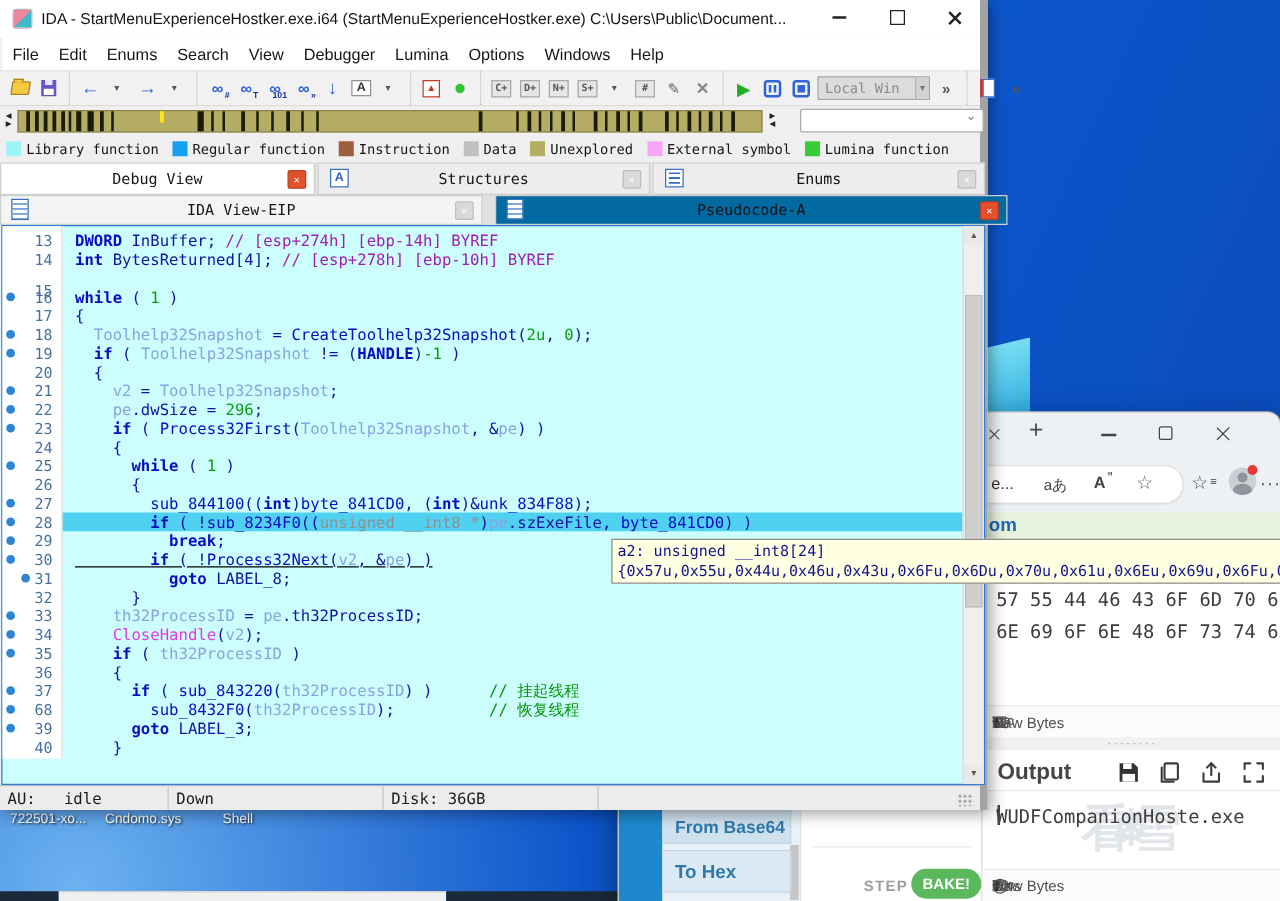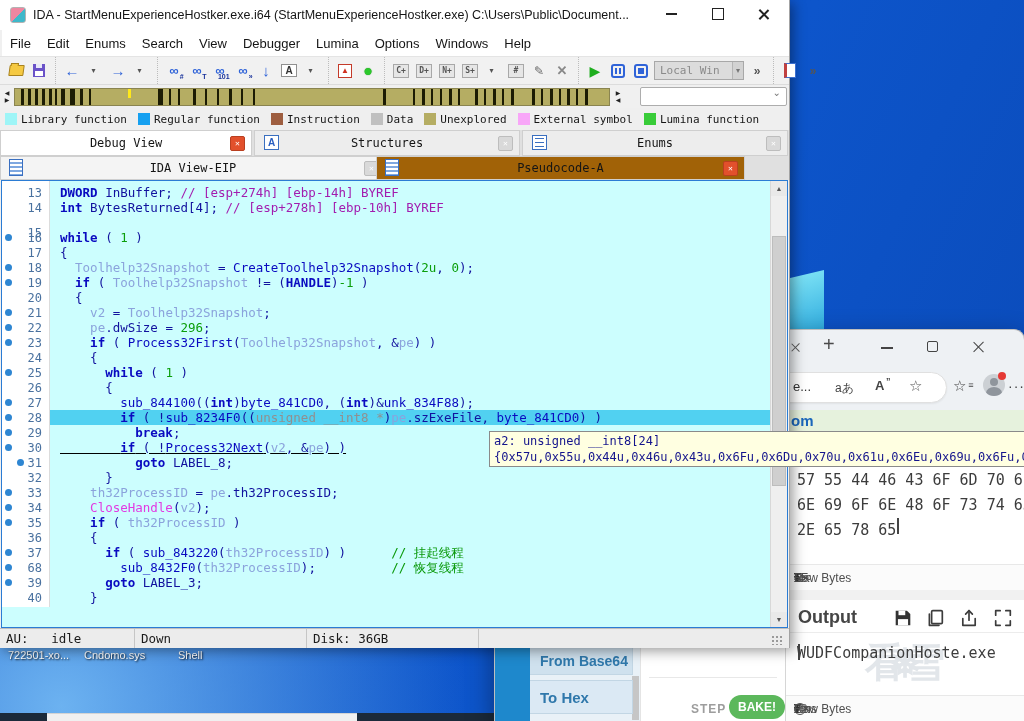--- a/index.html
+++ b/index.html
@@ -92,21 +92,21 @@
   .eolarrow{margin-right:3px;font-size:13px}
   .iodivider{position:absolute;left:290px;right:0;top:260px;height:10px;background:#f1f1f1}
   .iodivider::after{content:"";position:absolute;left:50%;top:4px;width:40px;height:2px;margin-left:-20px;
     background:radial-gradient(#b5b5b5 1px,transparent 1.1px);background-size:5px 2px}
   .outtext{position:absolute;top:44px;left:11px;font:15px var(--mono);color:#3c3c3c;z-index:2;white-space:pre}
   .outwm{position:absolute;top:36px;bottom:32px;left:0;right:0;display:flex;align-items:center;justify-content:center;
     gap:6px;font-size:40px;font-weight:bold;color:#e2e6ea;z-index:1;pointer-events:none}
   .caret{display:inline-block;width:1.5px;height:16px;background:#444;vertical-align:-3px;margin-left:1px}
   
   #ida{position:absolute;left:0;top:0;width:790px;height:648px;background:#f0f0f0;z-index:20;
-    box-shadow:3px 3px 12px rgba(0,0,0,.4);border-right:1px solid #a3a3a3}
+    box-shadow:3px 3px 12px rgba(0,0,0,.4);border-right:6px solid #a3a3a3}
   #ida .abs{position:absolute}
   .titlebar{position:absolute;left:0;top:0;right:0;height:30px;background:#fff}
   .ida-logo{position:absolute;left:10px;top:7px;width:16px;height:16px;border-radius:3px;
     background:linear-gradient(135deg,#ef86a0 0 52%,#3fb8ca 52% 100%);border:1px solid #b3b3b3}
   .wtitle{position:absolute;left:33px;top:8px;font-size:12.5px;color:#151515;white-space:nowrap}
   .wbtn{position:absolute;top:1px;width:34px;height:26px;display:grid;place-items:center}
   .wmin{left:654px}.wmax{left:701px}.wclose{left:747px}
   .wmin::after{content:"";width:11px;height:2px;background:#222}
   .wmax::after{content:"";width:10px;height:10px;border:1.4px solid #222}
   .wclose::before,.wclose::after{content:"";position:absolute;left:16px;top:7px;width:1.6px;height:13px;background:#222}
@@ -161,21 +161,21 @@
   
   .tabrow{position:absolute;left:0;right:0;background:#e0e0e0}
   #tabrow1{top:130px;height:26px}
   #tabrow2{top:156px;height:24px}
   .tab{position:absolute;top:0;bottom:0;display:flex;align-items:center;justify-content:center;
     font:12px var(--mono);color:#151515;border:1px solid #cfcfcf;background:#ededed}
   .t-debug{left:0;width:252px;background:#fff}
   .t-struct{left:254px;width:266px}
   .t-enums{left:522px;width:266px}
   .t-eip{left:0;width:386px;background:#f4f4f4}
-  .t-pseudo{left:376px;width:369px;background:#a16207}
+  .t-pseudo{left:396px;width:410px;background:#0369a1}
   .xbtn{position:absolute;right:6px;top:50%;margin-top:-7.5px;width:15px;height:15px;border-radius:2px;display:grid;place-items:center}
   .xbtn::after{content:"\2715";font-size:8px;color:#fff;font-weight:bold}
   .xbtn.red{background:#e2502c;border:1px solid #b93f20}
   .xbtn.gray{background:#d9d9d9;border:1px solid #bdbdbd}
   .structicon{position:absolute;left:9px;top:50%;margin-top:-8px;width:15px;height:15px;border:1px solid #3a6fc0;
     background:#fff;display:grid;place-items:center}
   .structicon::after{content:"A";color:#2a5fc0;font:bold 10px var(--ui)}
   .enumicon{position:absolute;left:9px;top:50%;margin-top:-8px;width:15px;height:15px;border:1px solid #3a6fc0;background:#fff}
   .enumicon::after{content:"";position:absolute;left:2px;right:2px;top:2px;bottom:2px;
     background:linear-gradient(#3a6fc0 0 1.5px,transparent 1.5px 4px,#3a6fc0 4px 5.5px,transparent 5.5px 8px,#3a6fc0 8px 9.5px,transparent 9.5px)}
@@ -279,21 +279,21 @@
               <path d="M2.5 4.5h11"></path>
               <path d="M6 2.5h4"></path>
             </svg></span>
         <span class="iosvg" style="right:10px"><svg viewBox="0 0 16 16">
               <path d="M1.5 5.5v-4h4"></path>
               <path d="M10.5 1.5h4v4"></path>
               <path d="M14.5 10.5v4h-4"></path>
               <path d="M5.5 14.5h-4v-4"></path>
             </svg></span>
       </div>
-      <div id="hexlines"><div class="hexline">57 55 44 46 43 6F 6D 70 61</div><div class="hexline">6E 69 6F 6E 48 6F 73 74 65</div><div class="hexline">2E 65 78 65<span class="caret"></span></div></div>
+      <div id="hexlines"><div class="hexline">57 55 44 46 43 6F 6D 70 61</div><div class="hexline">6E 69 6F 6E 48 6F 73 74 65</div></div>
       <div class="iofoot">
         <b>ABC</b>
         <span class="val">65</span>
         <span class="lnsico"></span>
         <span class="val">1</span>
         <span class="ttico"><span>T</span><i>T</i></span>
         <span class="val">Raw Bytes</span>
         <span class="eolarrow">←</span>
         <span>LF</span>
       </div>

